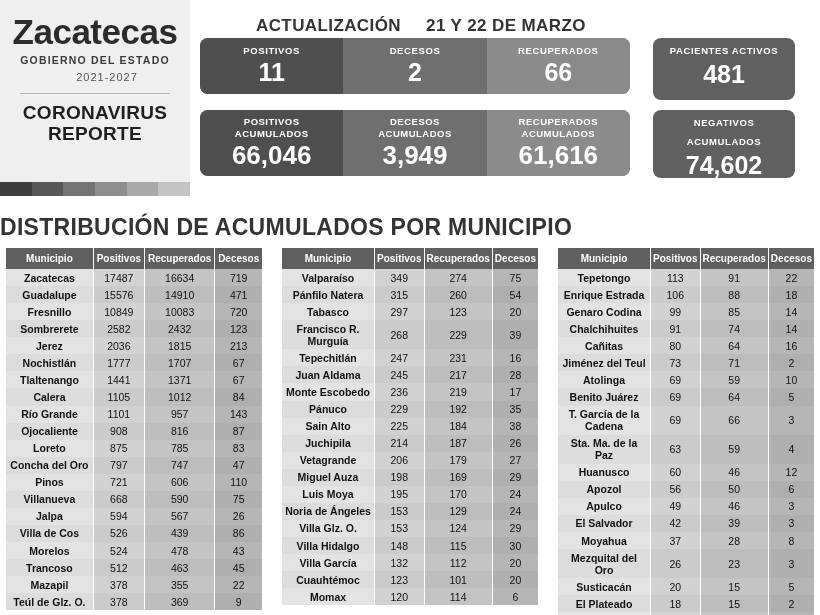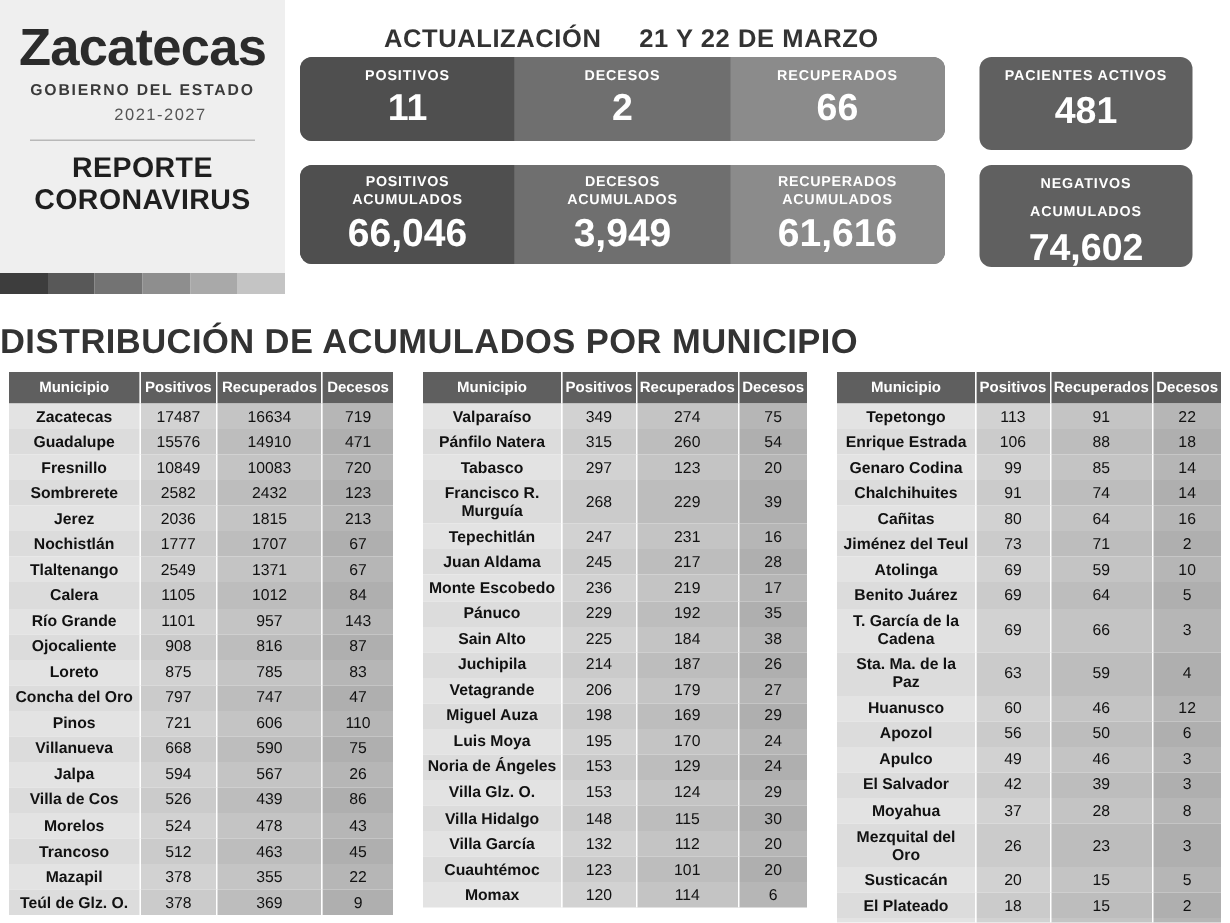--- a/index.html
+++ b/index.html
@@ -110,22 +110,22 @@
 </head>
 <body>
 
 <div class="page">
 
   <div class="brand">
     <div class="brand-title">Zacatecas</div>
     <div class="brand-sub">GOBIERNO DEL ESTADO</div>
     <div class="brand-years">2021-2027</div>
     <div class="brand-rule"></div>
+    <div class="brand-report">CORONAVIRUS</div>
     <div class="brand-report">REPORTE</div>
-    <div class="brand-report">CORONAVIRUS</div>
     <div class="brand-swatches">
       <div style="background:#3d3d3d"></div>
       <div style="background:#585858"></div>
       <div style="background:#737373"></div>
       <div style="background:#8e8e8e"></div>
       <div style="background:#a9a9a9"></div>
       <div style="background:#c4c4c4"></div>
     </div>
   </div>
 
@@ -227,21 +227,21 @@
               <td>213</td>
             </tr>
             <tr>
               <td>Nochistlán</td>
               <td>1777</td>
               <td>1707</td>
               <td>67</td>
             </tr>
             <tr>
               <td>Tlaltenango</td>
-              <td>2549</td>
+              <td>1441</td>
               <td>1371</td>
               <td>67</td>
             </tr>
             <tr>
               <td>Calera</td>
               <td>1105</td>
               <td>1012</td>
               <td>84</td>
             </tr>
             <tr>

